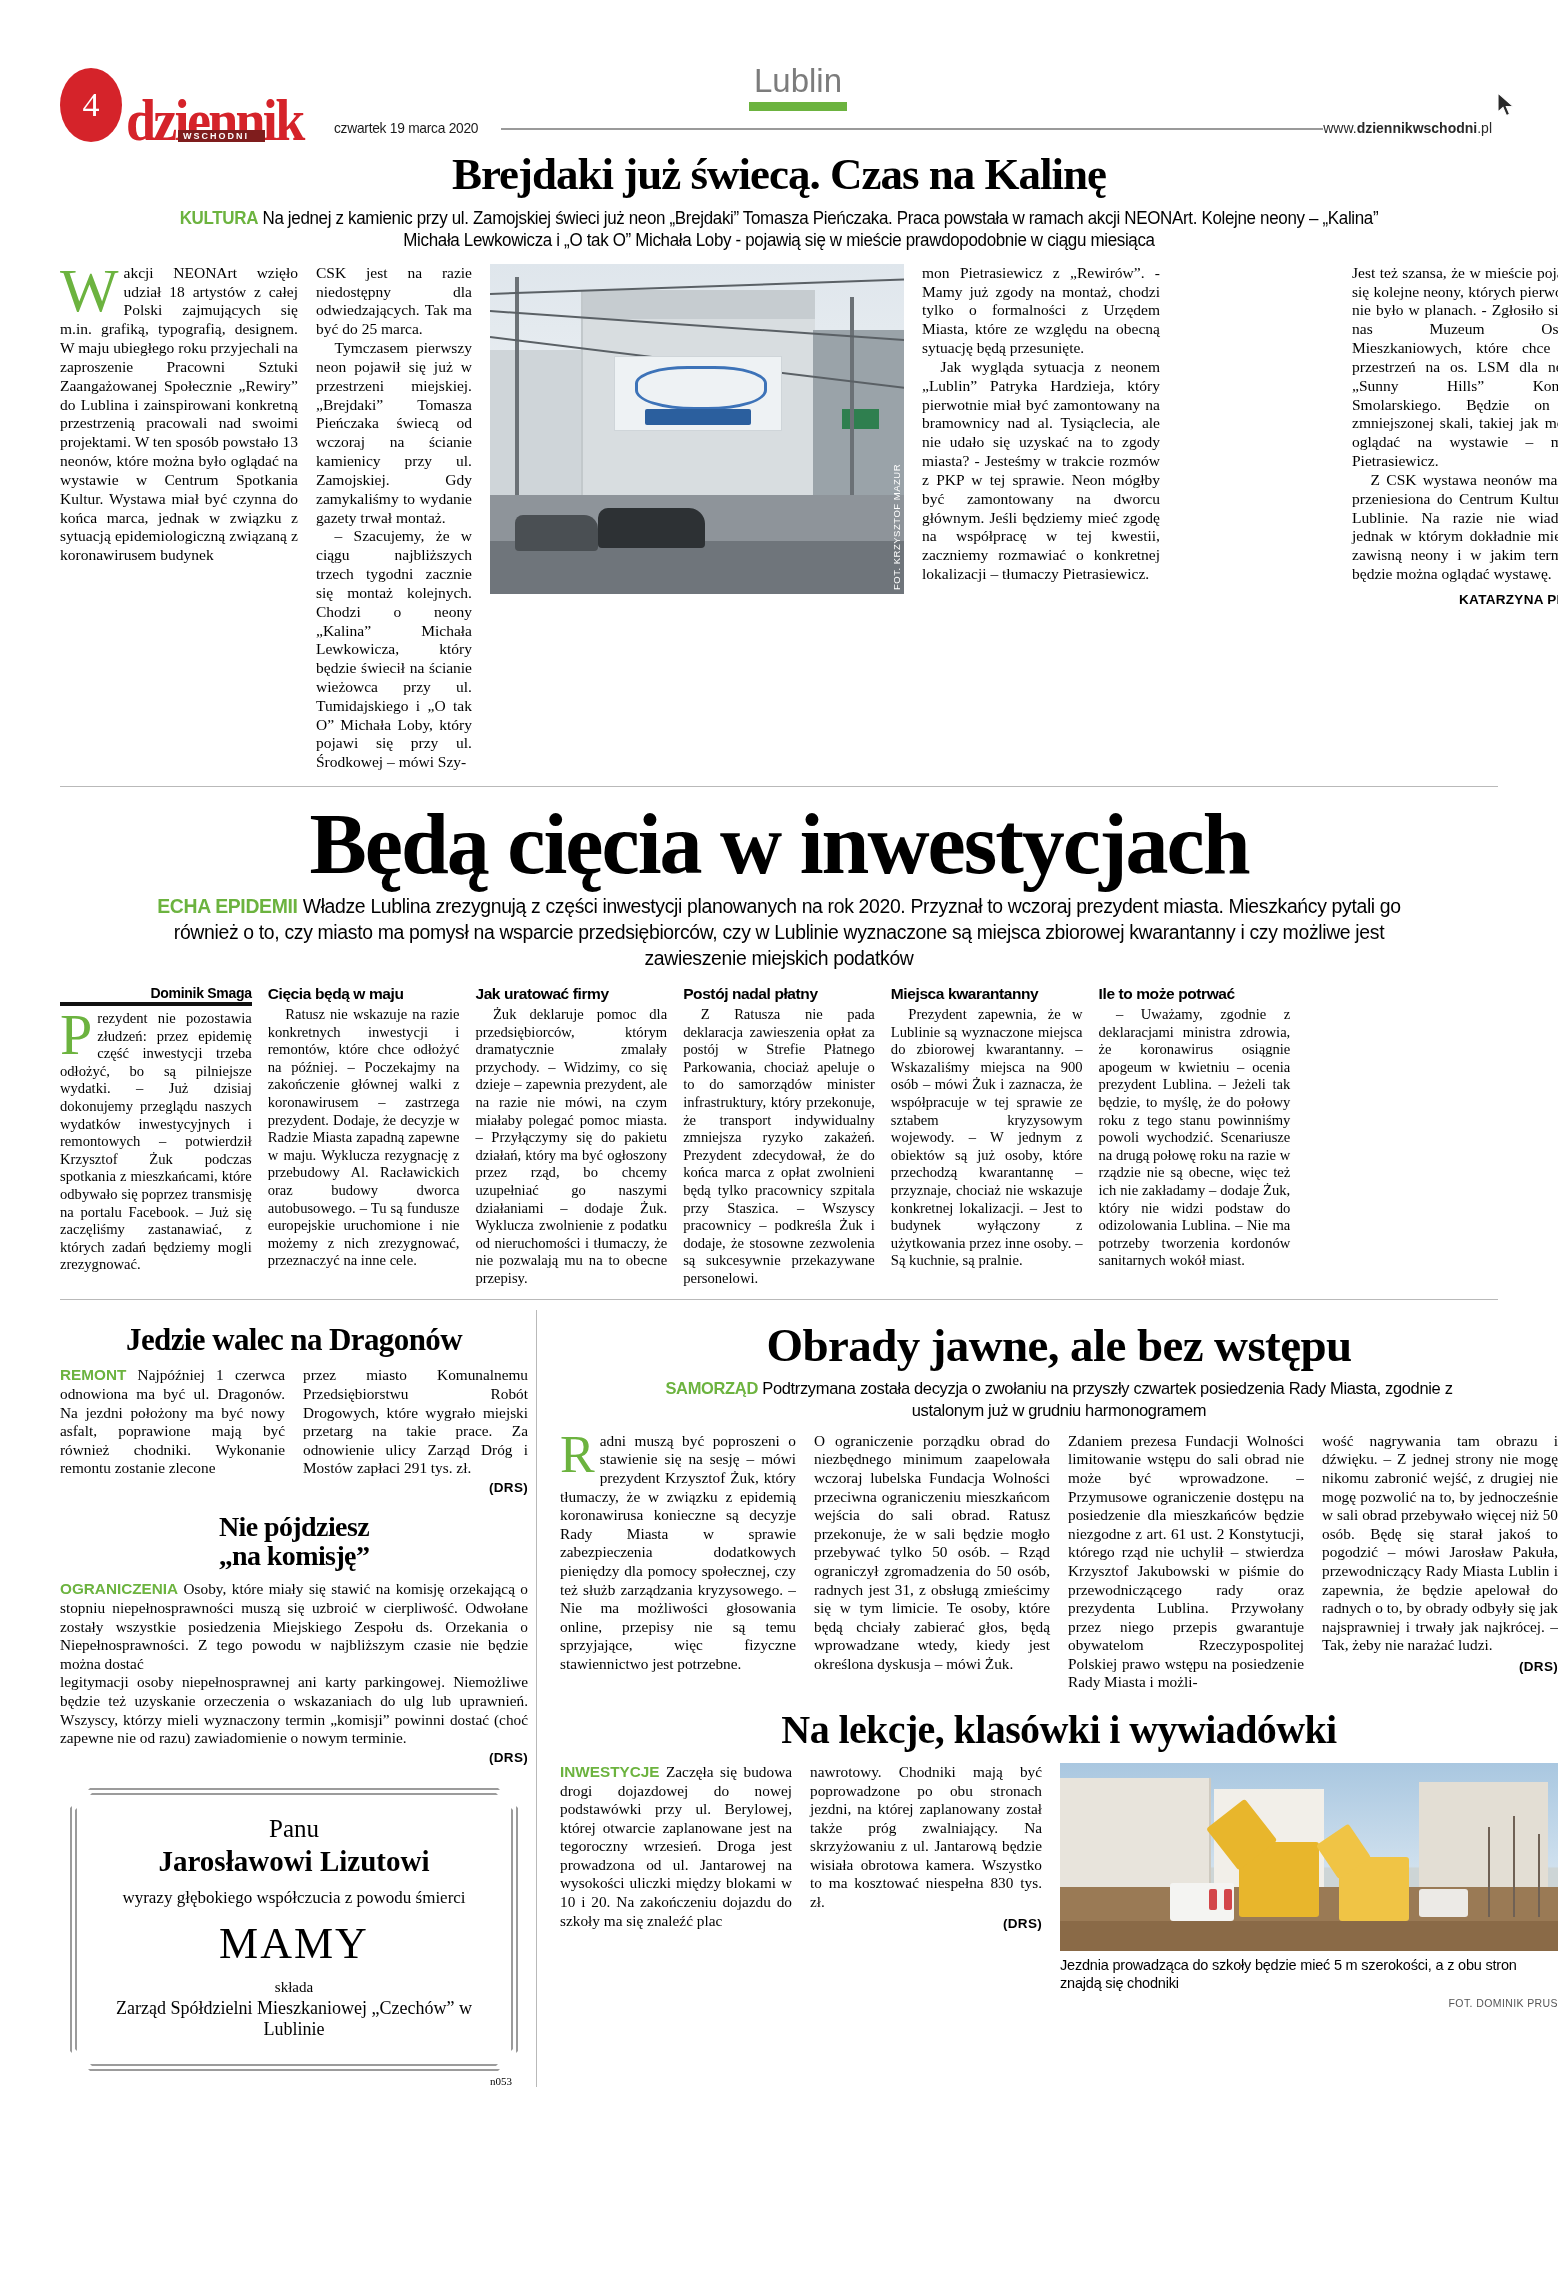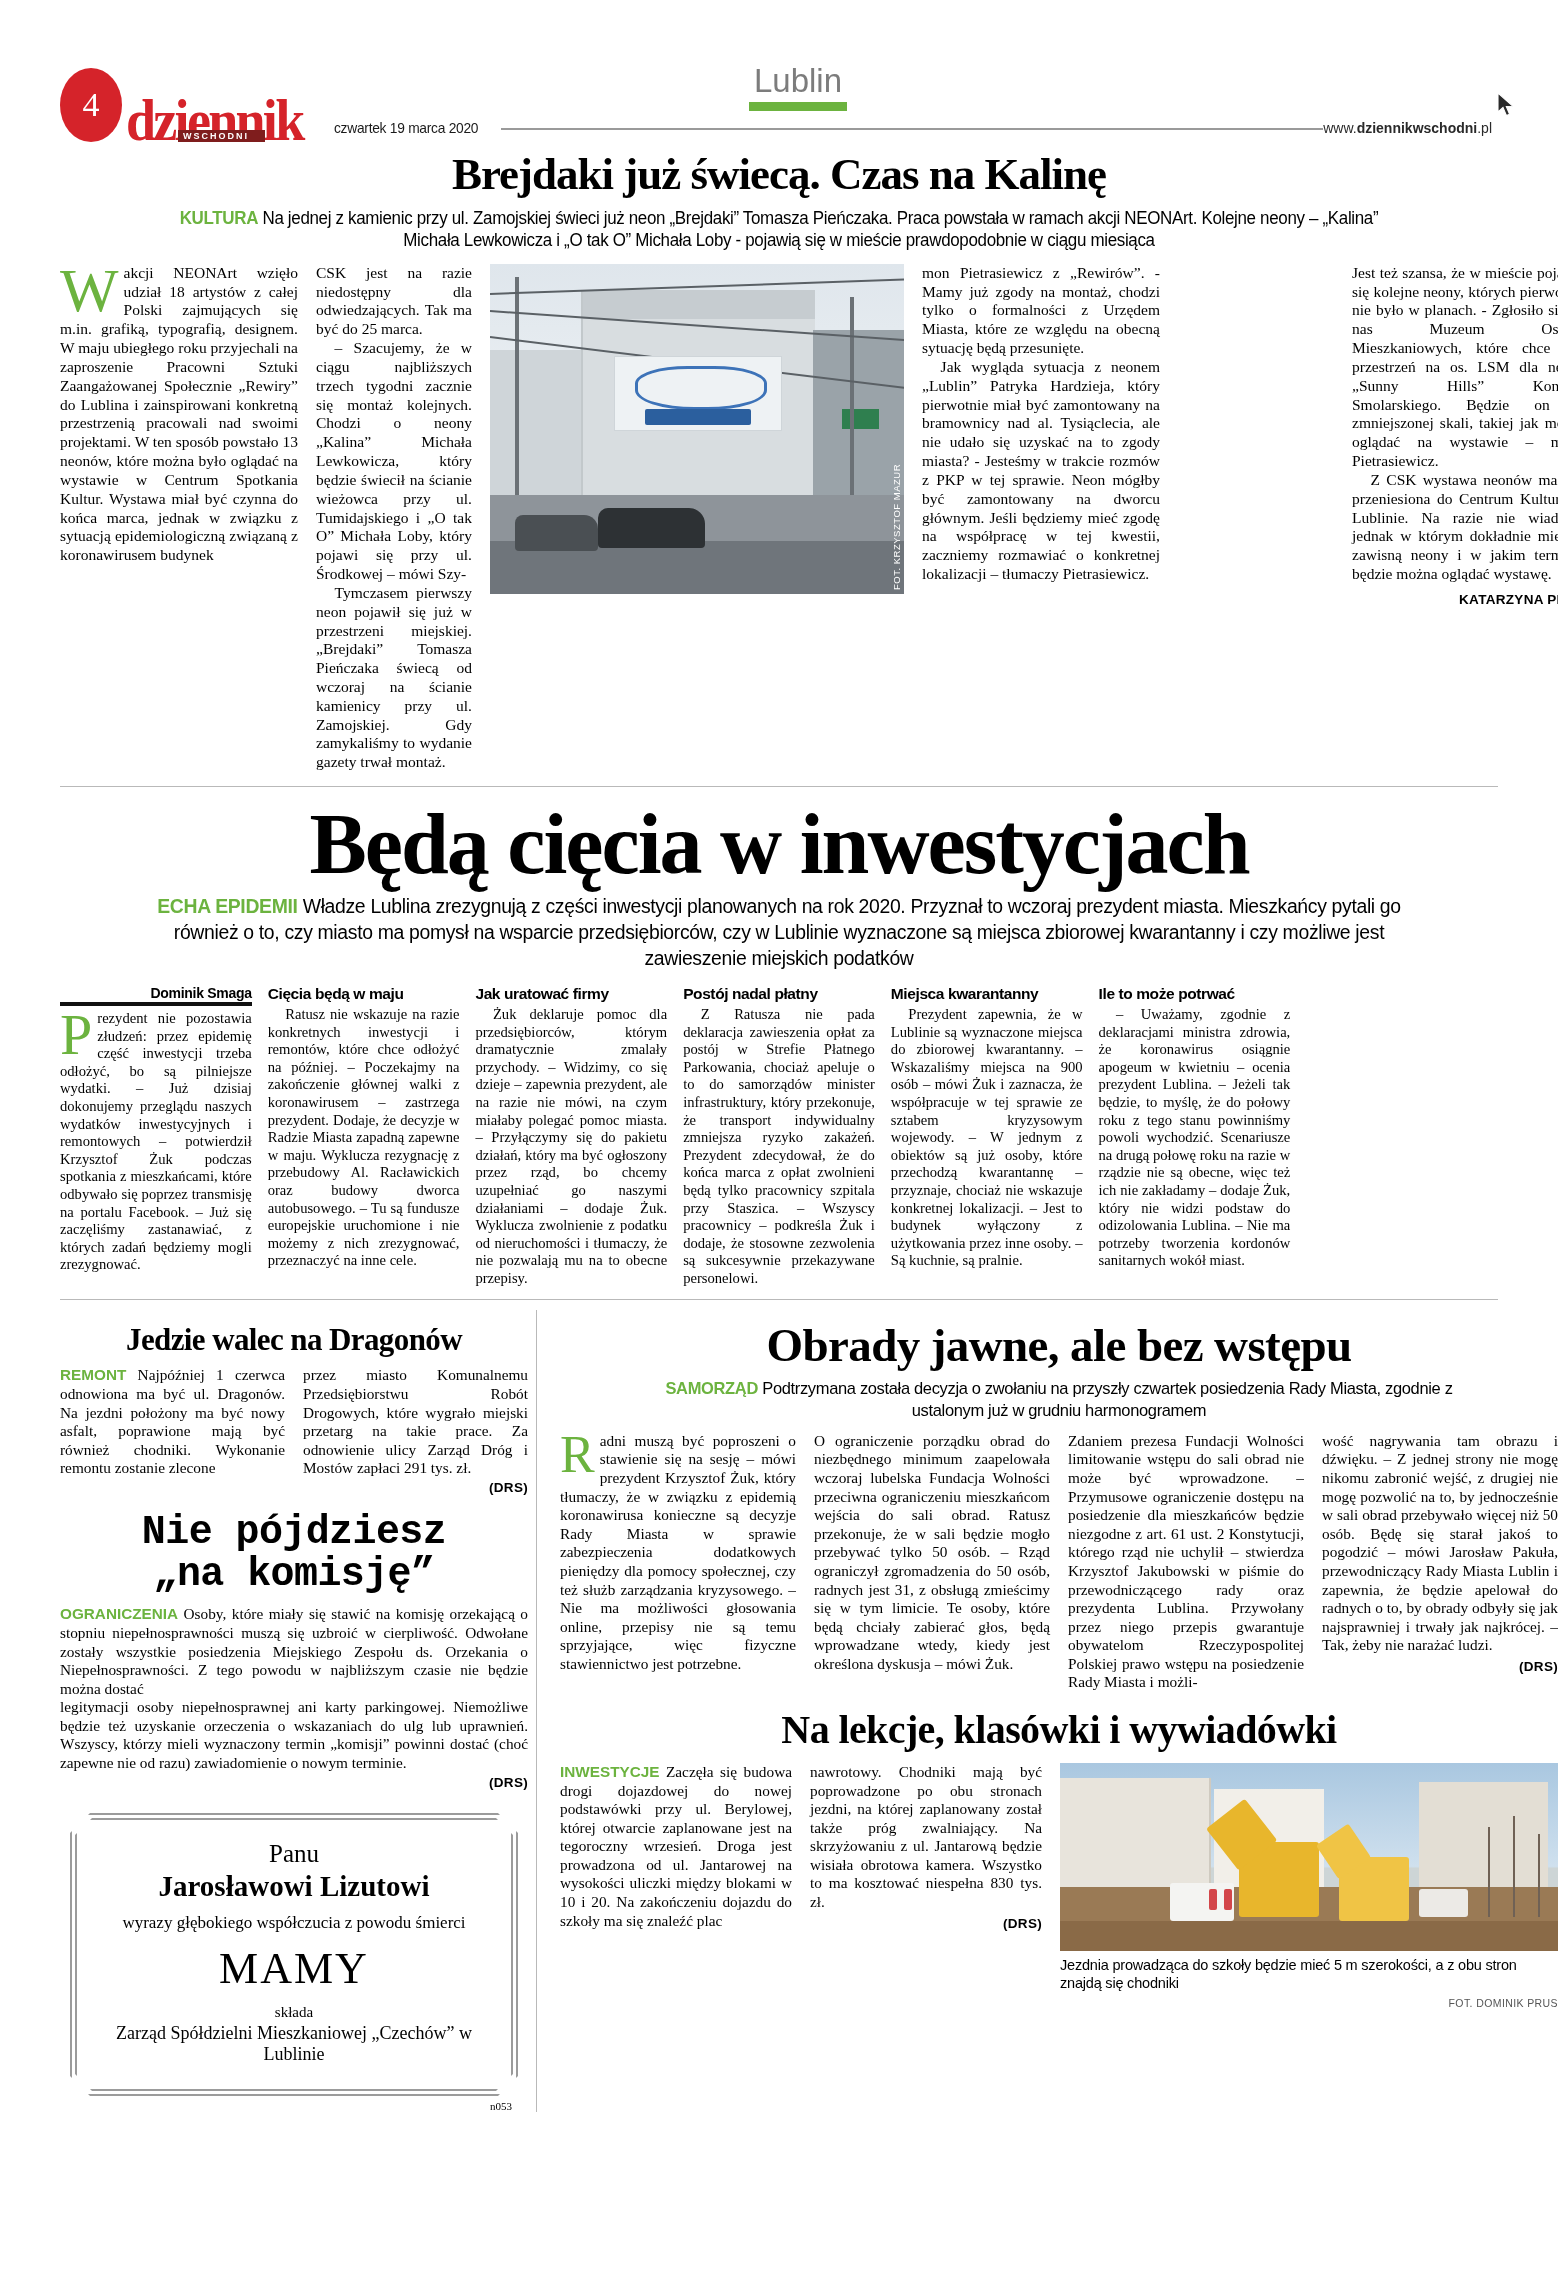--- a/index.html
+++ b/index.html
@@ -78,21 +78,21 @@
   #art2 .drop{font-size:58px;}
 
   
   .lower{display:grid;grid-template-columns:468px 16px 1014px;margin-top:10px;}
   .vrule{background:#b9b9b9;width:1px;margin:0 auto;height:100%;}
   .blk-hl{font-family:"Liberation Serif",serif;font-weight:bold;text-align:center;letter-spacing:-0.6px;}
 
   #blkA .blk-hl{font-size:31px;margin:12px 0 8px;}
   #blkB .blk-hl{font-size:47px;margin:8px 0 6px;}
   #blkB .lead{font-size:17px;margin:4px 60px 10px;}
-  #blkC .blk-hl{font-size:40px;line-height:1.04;margin:16px 0 10px;font-family:Liberation Mono, monospace;}
+  #blkC .blk-hl{font-size:28px;line-height:1.04;margin:16px 0 10px;}
   #blkD .blk-hl{font-size:40px;margin:14px 0 10px;}
 
   .three-col{display:grid;grid-template-columns:repeat(3,1fr);gap:0 18px;}
   .three-col .body-col{font-size:15.3px;}
   .obit-outer{margin:22px 10px 0;position:relative;}
   .obit-frame{border:2px solid #9b9b9b;padding:3px;
         clip-path:polygon(20px 0,calc(100% - 20px) 0,100% 20px,100% calc(100% - 20px),calc(100% - 20px) 100%,20px 100%,0 calc(100% - 20px),0 20px);}
   .obit-inner{border:2px solid #9b9b9b;padding:20px 24px 24px;text-align:center;
         clip-path:polygon(17px 0,calc(100% - 17px) 0,100% 17px,100% calc(100% - 17px),calc(100% - 17px) 100%,17px 100%,0 calc(100% - 17px),0 17px);}
   .ob-l1{font-size:25px;}
@@ -160,22 +160,22 @@
       <span class="kicker">KULTURA</span><span> Na jednej z kamienic przy ul. Zamojskiej świeci już neon „Brejdaki” Tomasza Pieńczaka. Praca powstała w ramach akcji NEONArt. Kolejne neony – „Kalina” Michała Lewkowicza i „O tak O” Michała Loby - pojawią się w mieście prawdopodobnie w ciągu miesiąca</span>
     </div>
 
     <div class="art1-grid">
       <div class="body-col">
         <p class="first"><span class="drop" style="font-size:62px;">W</span><span>akcji NEONArt wzięło udział 18 artystów z całej Polski zajmujących się m.in. grafiką, typografią, designem. W maju ubiegłego roku przyjechali na zaproszenie Pracowni Sztuki Zaangażowanej Społecznie „Rewiry” do Lublina i zainspirowani konkretną przestrzenią pracowali nad swoimi projektami. W ten sposób powstało 13 neonów, które można było oglądać na wystawie w Centrum Spotkania Kultur. Wystawa miał być czynna do końca marca, jednak w związku z sytuacją epidemiologiczną związaną z koronawirusem budynek</span></p>
       </div>
 
       <div class="body-col">
         <p class="first">CSK jest na razie niedostępny dla odwiedzających. Tak ma być do 25 marca.</p>
+        <p>Tymczasem pierwszy neon pojawił się już w przestrzeni miejskiej. „Brejdaki” Tomasza Pieńczaka świecą od wczoraj na ścianie kamienicy przy ul. Zamojskiej. Gdy zamykaliśmy to wydanie gazety trwał montaż.</p>
         <p>– Szacujemy, że w ciągu najbliższych trzech tygodni zacznie się montaż kolejnych. Chodzi o neony „Kalina” Michała Lewkowicza, który będzie świecił na ścianie wieżowca przy ul. Tumidajskiego i „O tak O” Michała Loby, który pojawi się przy ul. Środkowej – mówi Szy-</p>
-        <p>Tymczasem pierwszy neon pojawił się już w przestrzeni miejskiej. „Brejdaki” Tomasza Pieńczaka świecą od wczoraj na ścianie kamienicy przy ul. Zamojskiej. Gdy zamykaliśmy to wydanie gazety trwał montaż.</p>
       </div>
 
       <div class="photo1">
         <div class="ph">
           <div class="sky"></div>
           <div class="bldgB"></div>
           <div class="bldgA"></div>
           <div class="bldgC"></div>
           <div class="signgreen"></div>
           <div class="ground"></div>

